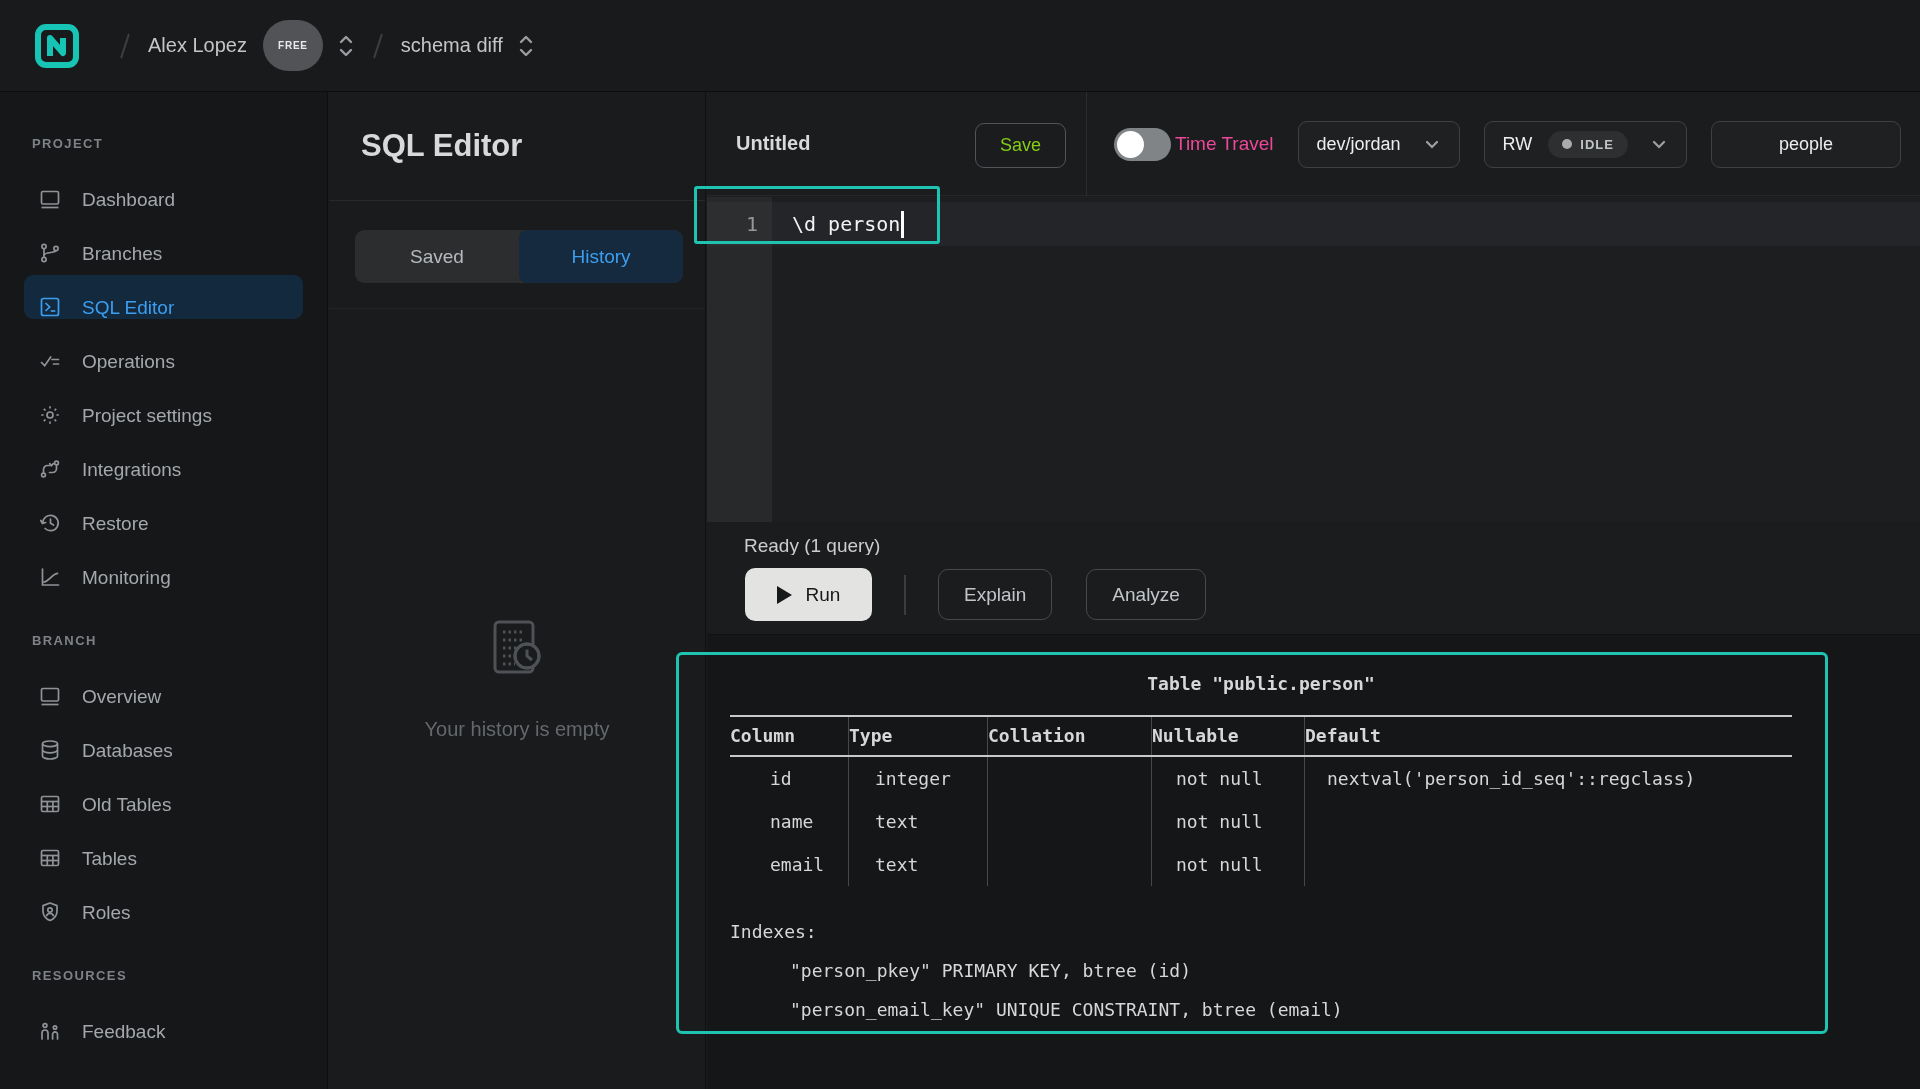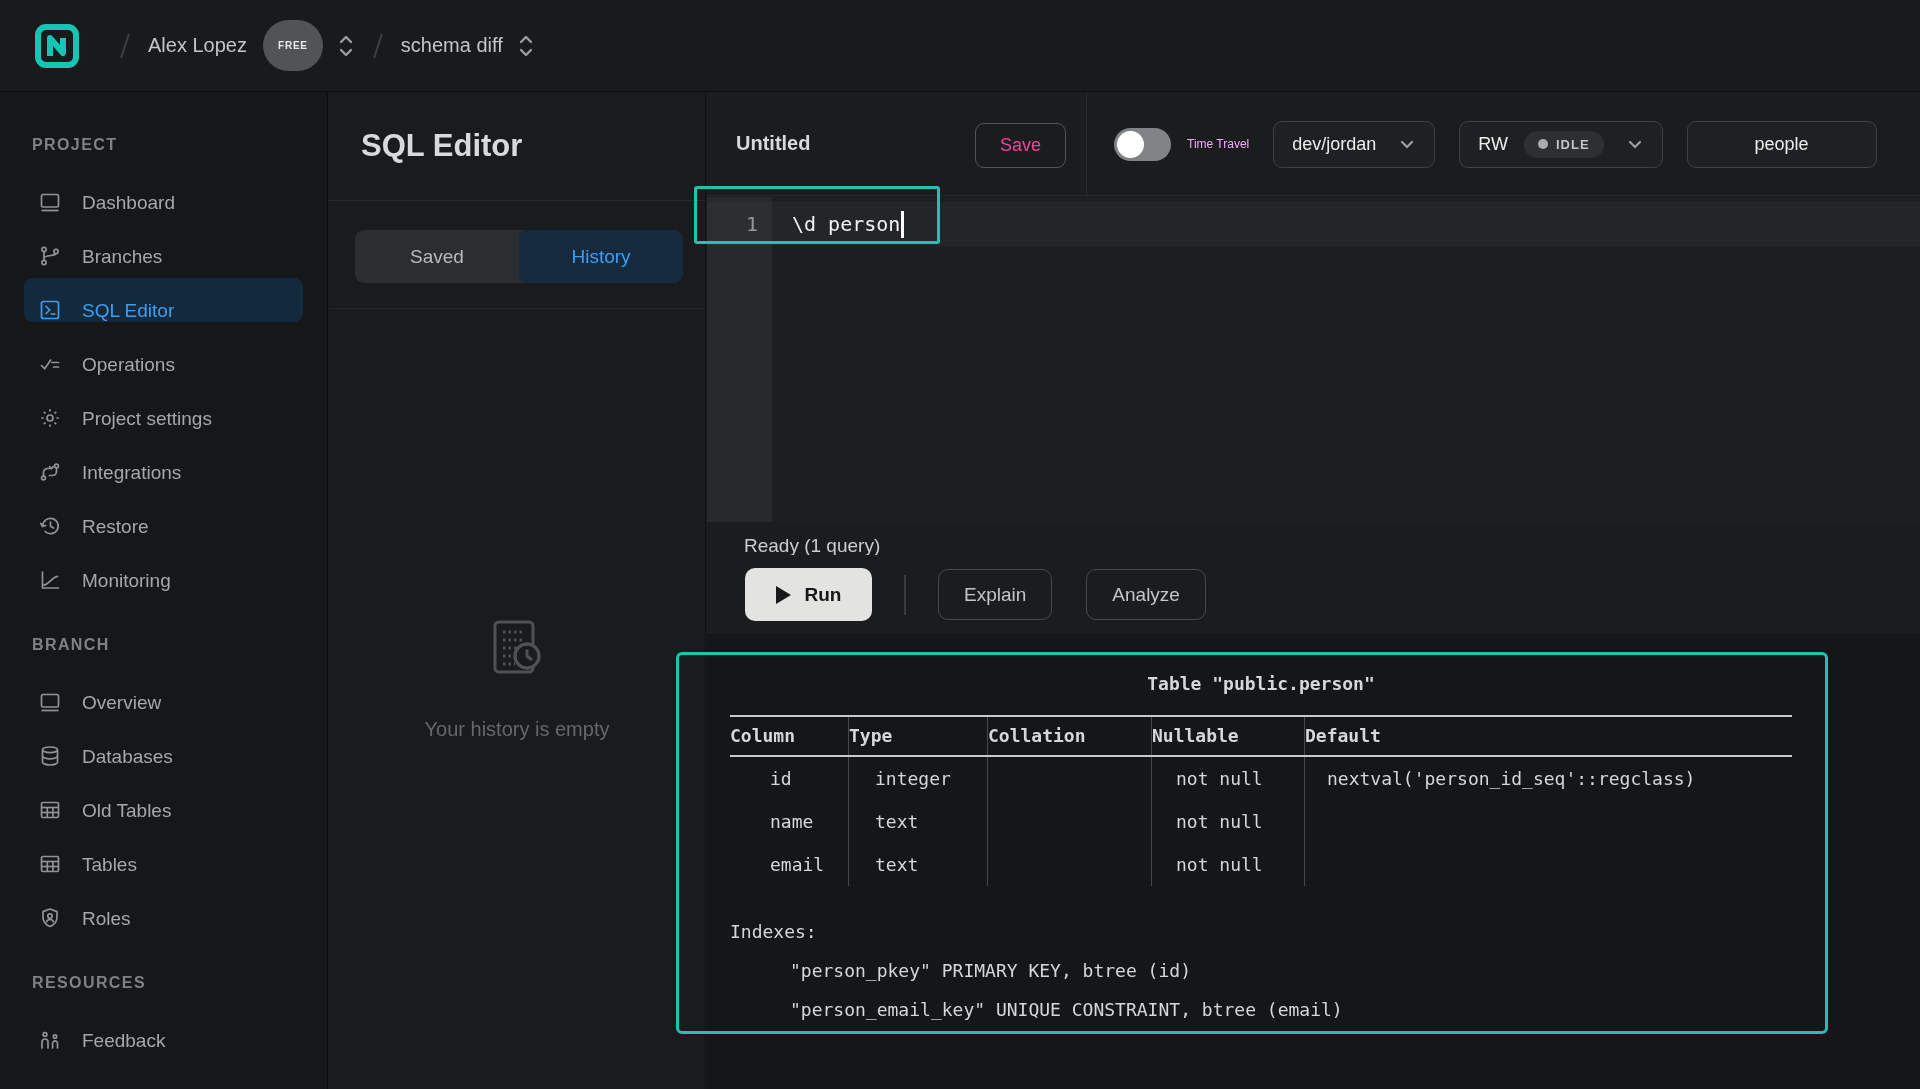--- a/index.html
+++ b/index.html
@@ -27,21 +27,21 @@
   }
   .updown { margin-left:14px; color:#9a9da0; display:flex; align-items:center; }
   .crumb-page { font-size:20px; color:#c3c5c7; font-weight:500; }
   
   .sidebar {
     position:absolute; left:0; top:92px; width:328px; height:997px;
     background:#161719; padding:44px 24px 0 24px;
     border-right:1px solid #0d0e0f;
   }
   .side-section-label {
-    font-size:16px; font-weight:700; letter-spacing:1.4px; color:#7e8286;
+    font-size:13px; font-weight:700; letter-spacing:1.4px; color:#7e8286;
     text-transform:uppercase; margin:0 0 16px 8px;
   }
   .side-gap { height:34px; }
   .side-item {
     display:flex; align-items:flex-end; height:44px; margin-bottom:10px;
     padding:0 14px; border-radius:9px; color:#a4a8ac; cursor:pointer;
   }
   .side-item .sicon { width:24px; height:24px; margin-right:20px; color:#8f9398; flex:0 0 auto; display:flex; }
   .side-item .slabel { font-size:19px; }
   .side-item.active { background:#132a3e; color:#3b9ef0; }
@@ -72,30 +72,30 @@
   
   .work { position:absolute; left:707px; top:92px; width:1213px; height:997px; background:#1c1d1f; }
   .work-header {
     position:absolute; left:0; top:0; width:100%; height:104px;
     display:flex; align-items:center; border-bottom:1px solid #252729; background:#1b1c1e;
   }
   .untitled { font-size:20px; font-weight:700; color:#d8d9da; margin-left:29px; }
   .save-btn {
     position:absolute; left:268px; top:31px; height:45px; padding:0 24px;
     background:transparent; border:1px solid #515459; border-radius:9px;
-    color:#ec4899; font-size:18px; font-family:inherit; cursor:pointer;
+    color:#84cc16; font-size:18px; font-family:inherit; cursor:pointer;
   }
   .hdr-div { position:absolute; left:379px; top:0; width:1px; height:104px; background:#2a2c2e; }
   .hdr-right { position:absolute; left:380px; top:0; right:0; height:104px; display:flex; align-items:center; padding-left:27px; }
   .toggle {
     width:57px; height:33px; border-radius:999px; background:#818487;
     position:relative; cursor:pointer; flex:0 0 auto;
   }
   .toggle .knob { position:absolute; left:3px; top:3px; width:27px; height:27px; border-radius:50%; background:#ffffff; }
-  .toggle-label { font-size:12px; color:#f0abfc; margin-left:16px; }
+  .toggle-label { font-size:19px; color:#ec4899; margin-left:4px; }
   .select {
     display:flex; align-items:center; height:47px; border:1px solid #3e4144;
     border-radius:9px; padding:0 18px; margin-left:24px; cursor:pointer; background:#1f2022;
   }
   .select .sel-text { font-size:18px; color:#eceded; font-weight:500; }
   .select .chev { margin-left:22px; color:#9da0a3; display:flex; }
   .pill-idle {
     display:flex; align-items:center; background:#2d2f31; border-radius:999px;
     padding:6px 14px; margin-left:16px;
   }
@@ -115,21 +115,21 @@
   .green-bar { position:absolute; left:0; top:409px; width:100%; height:6px; background:#56de43; }
   
   .statusbar { position:absolute; left:0; top:430px; width:100%; height:48px; display:flex; align-items:center;
     border-bottom:1px solid #27292b; background:#1b1c1e; }
   .status-text { font-size:19px; color:#cbcdcf; margin-left:37px; }
   .actions { position:absolute; left:0; top:463px; width:100%; height:80px; background:#1b1c1e;
     display:flex; align-items:center; border-bottom:1px solid #101113; }
   .run-btn {
     margin-left:38px; width:127px; height:53px; background:#e3e3e2; border:none; border-radius:10px;
     display:flex; align-items:center; justify-content:center; cursor:pointer;
-    font-family:inherit; font-size:19px; font-weight:700; color:#17181a;
+    font-family:inherit; font-size:19px; font-weight:400; color:#17181a;
   }
   .run-btn .play { width:0; height:0; border-left:15px solid #17181a; border-top:9px solid transparent; border-bottom:9px solid transparent; margin-right:14px; }
   .act-div { width:2px; height:40px; background:#3a3c3e; margin:0 32px; }
   .ghost-btn {
     height:51px; padding:0 25px; background:transparent; border:1px solid #47494c; border-radius:10px;
     color:#c3c6c9; font-family:inherit; font-size:19px; cursor:pointer; margin-right:34px;
   }
   
   .results { position:absolute; left:0; top:543px; width:100%; height:454px; background:#151618; }
   .res-annot {

